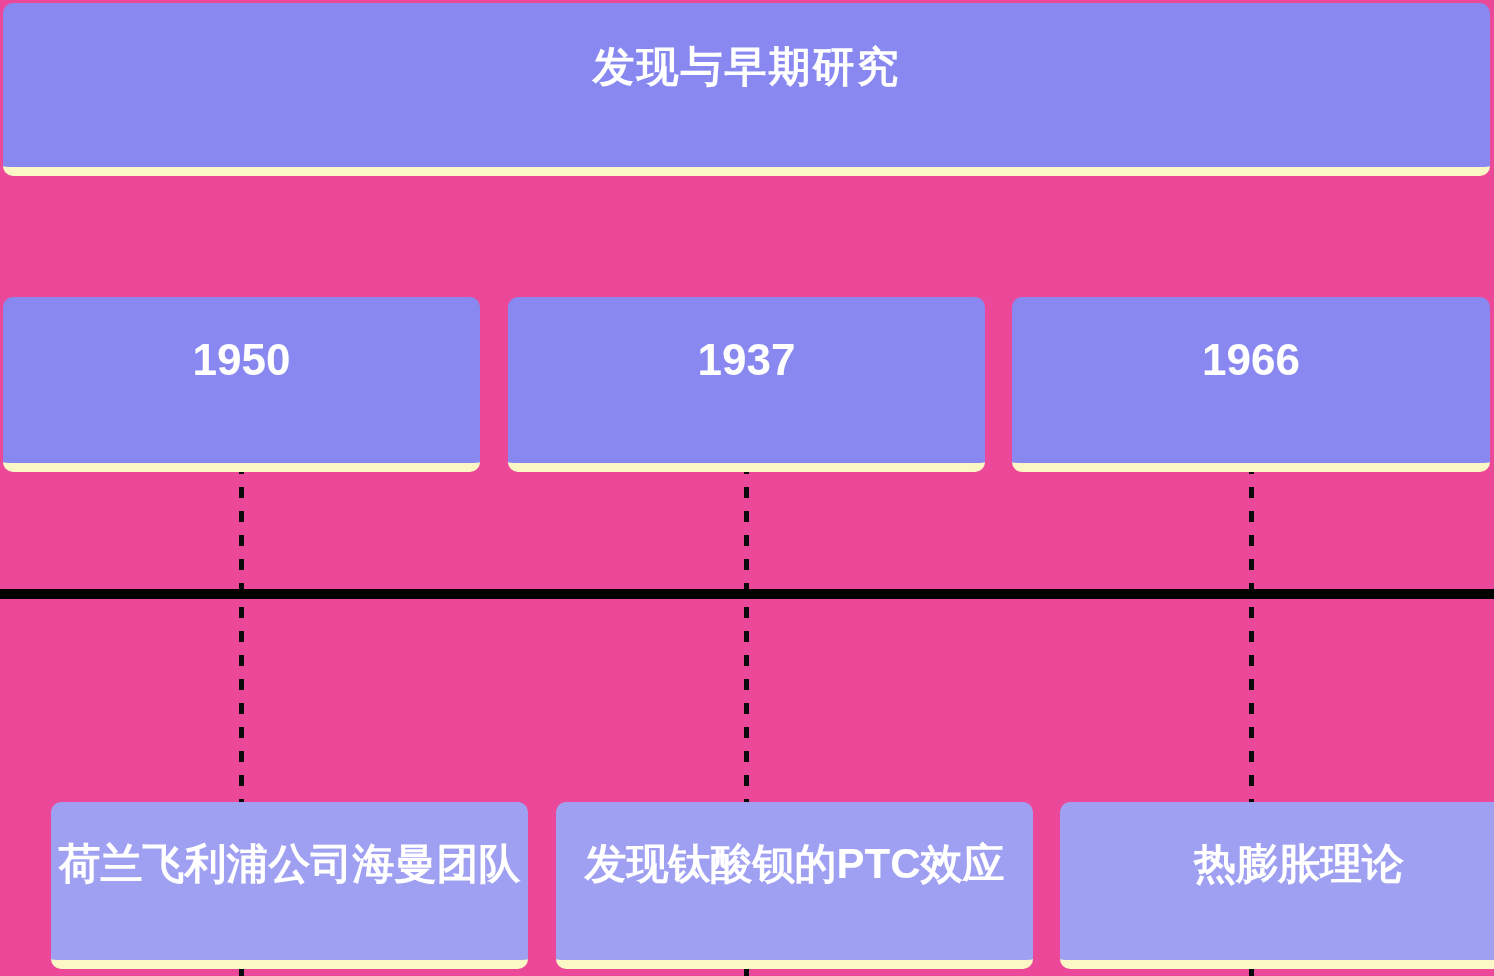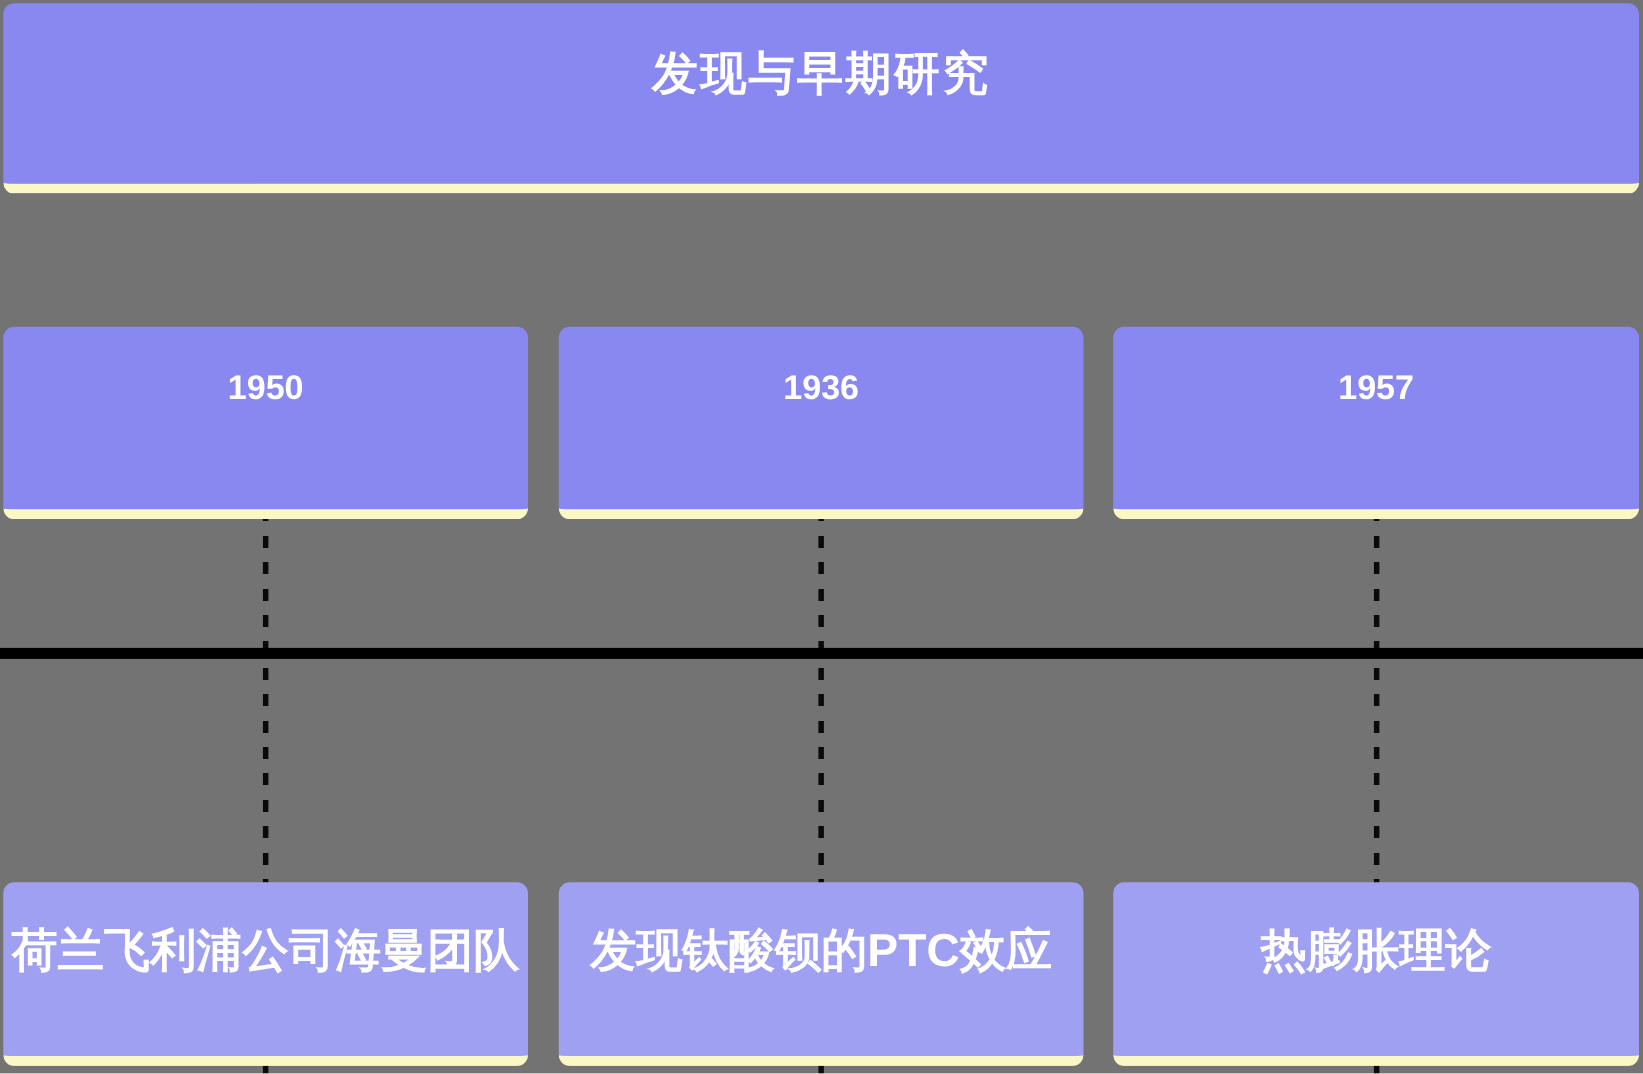--- a/index.html
+++ b/index.html
@@ -10,21 +10,21 @@
     --axis:#000000;
     --text:#ffffff;
   }
   *{margin:0;padding:0;box-sizing:border-box;}
   html,body{background:#ffffff;}
   body{font-family:"Liberation Sans","DejaVu Sans",sans-serif;}
   .canvas{
     position:relative;
     width:1494px;
     height:976px;
-    background:#737373;
+    background:#ec4899;
     overflow:hidden;
   }
   .box{
     position:absolute;
     background:var(--box-primary);
     border-bottom:9px solid var(--box-underline);
     border-radius:10px;
     color:var(--text);
     text-align:center;
     z-index:2;
@@ -33,30 +33,31 @@
   .header-box{
     left:3px; top:3px; width:1487px; height:173px;
     padding-top:36px;
     font-size:42px;
     font-weight:700;
     letter-spacing:2px;
   }
   .period-box{
     top:297px; height:175px;
     padding-top:38px;
-    font-size:31px;
+    font-size:44px;
     font-weight:600;
   }
   .event-box{
     top:802px; height:167px;
     background:var(--box-secondary);
     padding-top:40px;
     font-size:42px;
     line-height:44px;
     font-weight:700;
+    margin-left:48px;
   }
   .col-0{left:3px;   width:477px;}
   .col-1{left:508px; width:477px;}
   .col-2{left:1012px;width:478px;}
   .axis-line{
     position:absolute;
     left:0; top:589px;
     width:1494px; height:10px;
     background:var(--axis);
     z-index:1;
@@ -85,24 +86,24 @@
   <div class="dash-line dash-0"></div>
   <div class="dash-line dash-1"></div>
   <div class="dash-line dash-2"></div>
 
   <div class="axis-line"></div>
 
   <div class="box period-box col-0">
     <span class="label">1950</span>
   </div>
   <div class="box period-box col-1">
-    <span class="label">1936</span>
+    <span class="label">1937</span>
   </div>
   <div class="box period-box col-2">
-    <span class="label">1957</span>
+    <span class="label">1966</span>
   </div>
 
   <div class="box event-box col-0">
     <span class="label">荷兰飞利浦公司海曼团队</span>
   </div>
   <div class="box event-box col-1">
     <span class="label">发现钛酸钡的PTC效应</span>
   </div>
   <div class="box event-box col-2">
     <span class="label">热膨胀理论</span>

